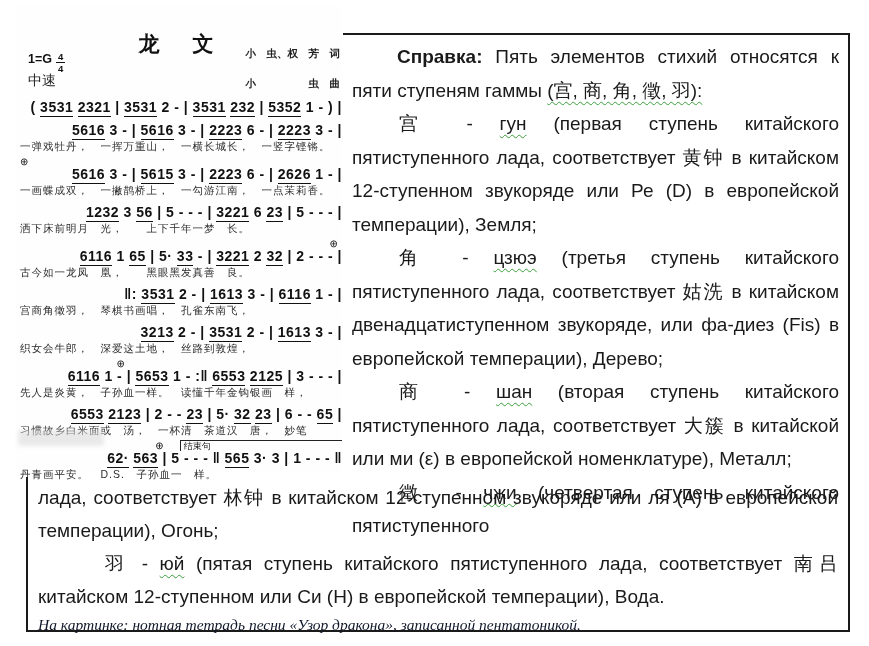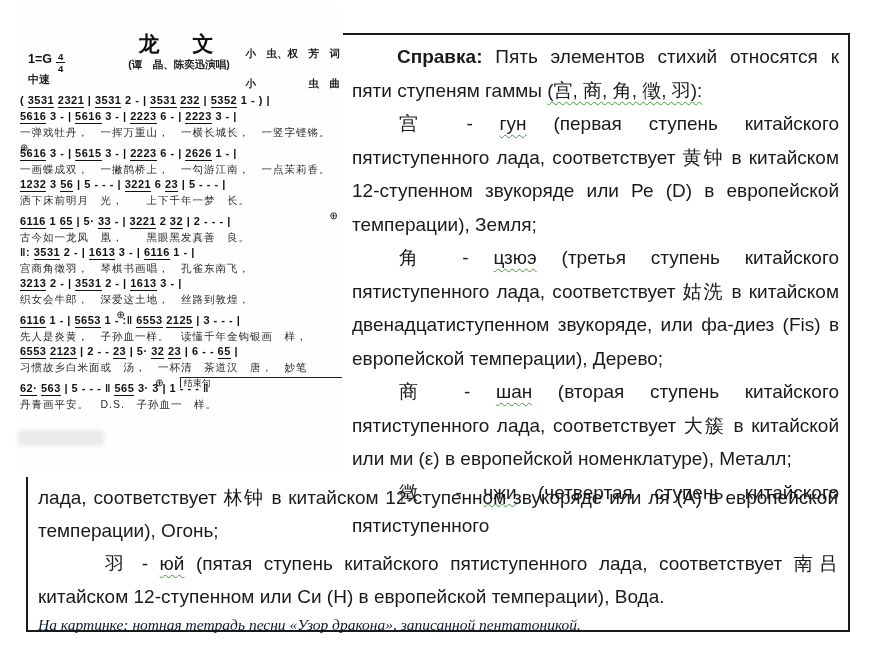--- a/index.html
+++ b/index.html
@@ -11,26 +11,26 @@
   .score-head{position:relative;height:88px;}
   .score-title{position:absolute;left:0;right:0;top:24px;text-align:center;
         font-weight:bold;font-size:21px;letter-spacing:6px;color:#111;}
   .score-subtitle{position:absolute;left:0;right:0;top:52px;text-align:center;
         font-size:10.5px;color:#222;font-weight:bold;}
   .key-row{position:absolute;left:12px;top:46px;font-weight:bold;font-size:12.5px;color:#111;
         display:flex;align-items:flex-start;gap:4px;}
   .ts{display:inline-flex;flex-direction:column;line-height:9px;font-size:9.5px;text-align:center;}
   .ts-n{border-bottom:1px solid #111;padding:0 2px 1px 2px;}
   .ts-d{padding-top:1px;}
-  .tempo{position:absolute;left:12px;top:66px;font-size:11px;font-weight:bold;color:#222;}
+  .tempo{position:absolute;left:12px;top:66px;font-size:14px;font-weight:normal;color:#222;}
   .credits{position:absolute;right:2px;top:40px;text-align:right;font-size:10.5px;
         font-weight:bold;color:#222;line-height:15px;white-space:pre;}
   .score-body{position:absolute;left:4px;right:0;top:86px;}
-  .notes{font-weight:bold;font-size:11px;color:#111;letter-spacing:0.5px;
-        white-space:nowrap;margin-top:1px;line-height:15px;}
+  .notes{font-weight:bold;font-size:14px;color:#111;letter-spacing:0.5px;
+        white-space:nowrap;margin-top:8px;line-height:15px;text-align:right;}
   .notes .beam{border-bottom:1.6px solid #111;padding-bottom:1px;}
   .lyrics{font-size:10.5px;color:#2b2b2b;margin-top:2px;letter-spacing:1px;line-height:13px;
         white-space:nowrap;}
   .markrow{display:flex;align-items:flex-end;height:11px;margin-top:3px;margin-bottom:-8px;
         position:relative;z-index:2;}
   .align-left{justify-content:flex-start;}
   .align-mid{padding-left:30%;}
   .align-right{justify-content:flex-end;padding-right:4px;}
   .align-endmid{padding-left:42%;}
   .segno{font-size:10px;color:#111;line-height:10px;}
@@ -66,21 +66,20 @@
   <div class="score">
     <div class="score-head">
       <div class="key-row">
         <span>1=G</span>
         <span class="ts">
           <span class="ts-n">4</span>
           <span class="ts-d">4</span>
         </span>
       </div>
       <div class="score-title">龙　文</div>
-      <div class="score-subtitle">(谭　晶、陈奕迅演唱)</div>
       <div class="credits"><span>小　虫、权　芳　词</span><br>
         <span>小　　　　　虫　曲</span></div>
       <div class="tempo">中速</div>
     </div>
     <div class="score-body" id="score-lines">
         <div class="notes"><span>(</span> <span class="beam">3531</span> <span class="beam">2321</span> <span>|</span> <span class="beam">3531</span> <span>2</span> <span>-</span> <span>|</span> <span class="beam">3531</span> <span class="beam">232</span> <span>|</span> <span class="beam">5352</span> <span>1</span> <span>-</span> <span>)</span> <span>|</span> </div>
         <div class="notes"><span class="beam">5616</span> <span>3</span> <span>-</span> <span>|</span> <span class="beam">5616</span> <span>3</span> <span>-</span> <span>|</span> <span class="beam">2223</span> <span>6</span> <span>-</span> <span>|</span> <span class="beam">2223</span> <span>3</span> <span>-</span> <span>|</span> </div>
         <div class="lyrics">一弹戏牡丹，　一挥万重山，　一横长城长，　一竖字铿锵。</div>
         <div class="markrow align-left">
           <span class="segno">⊕</span>

